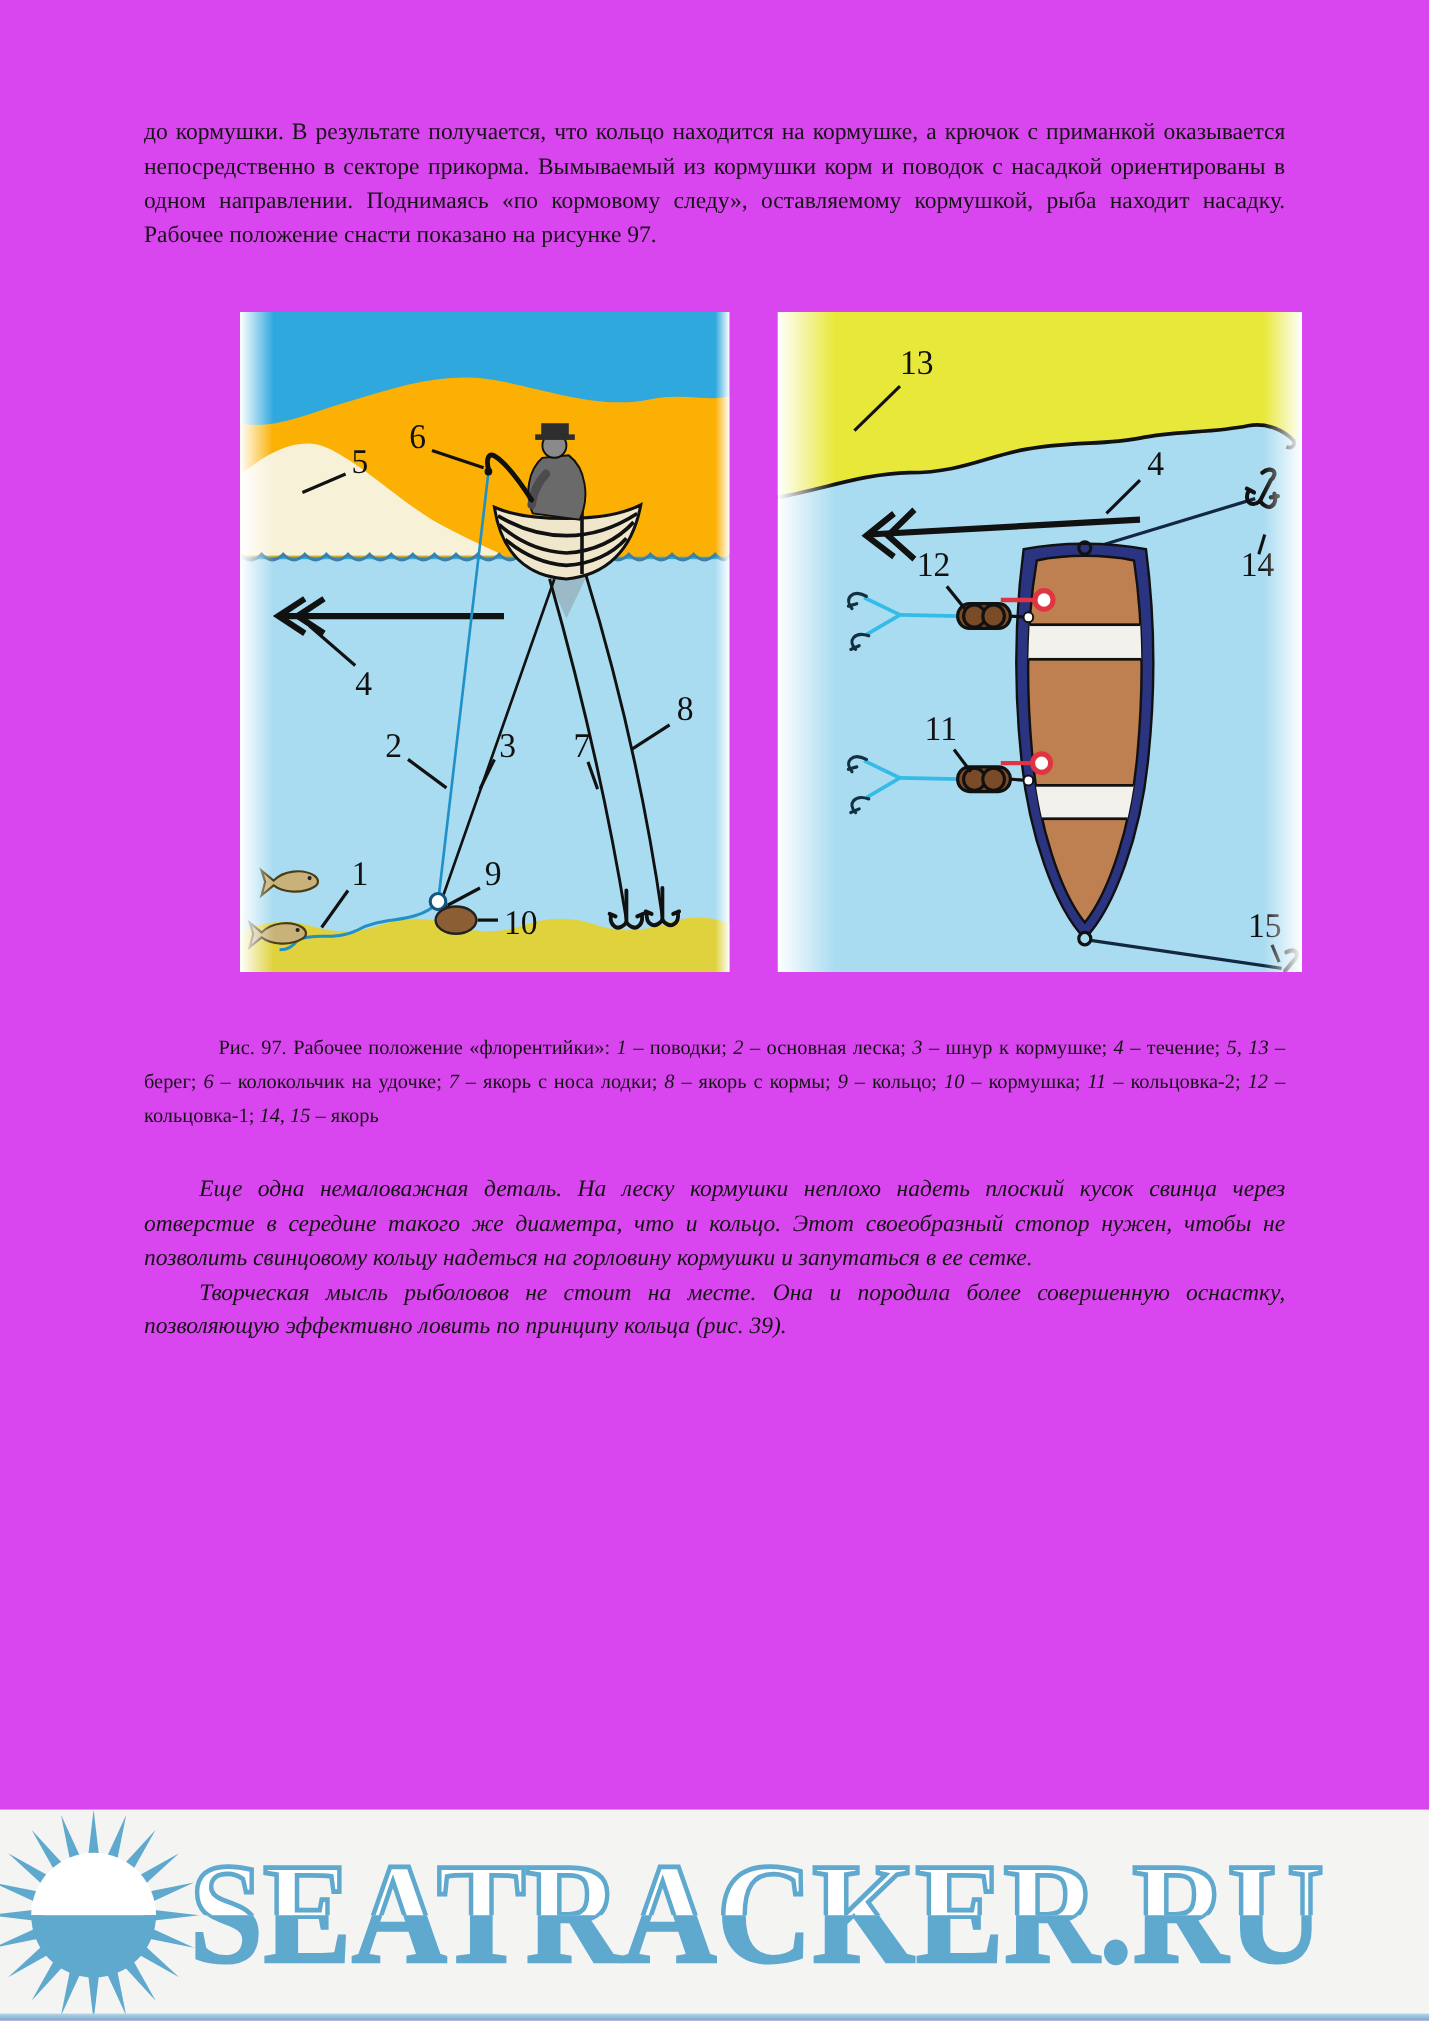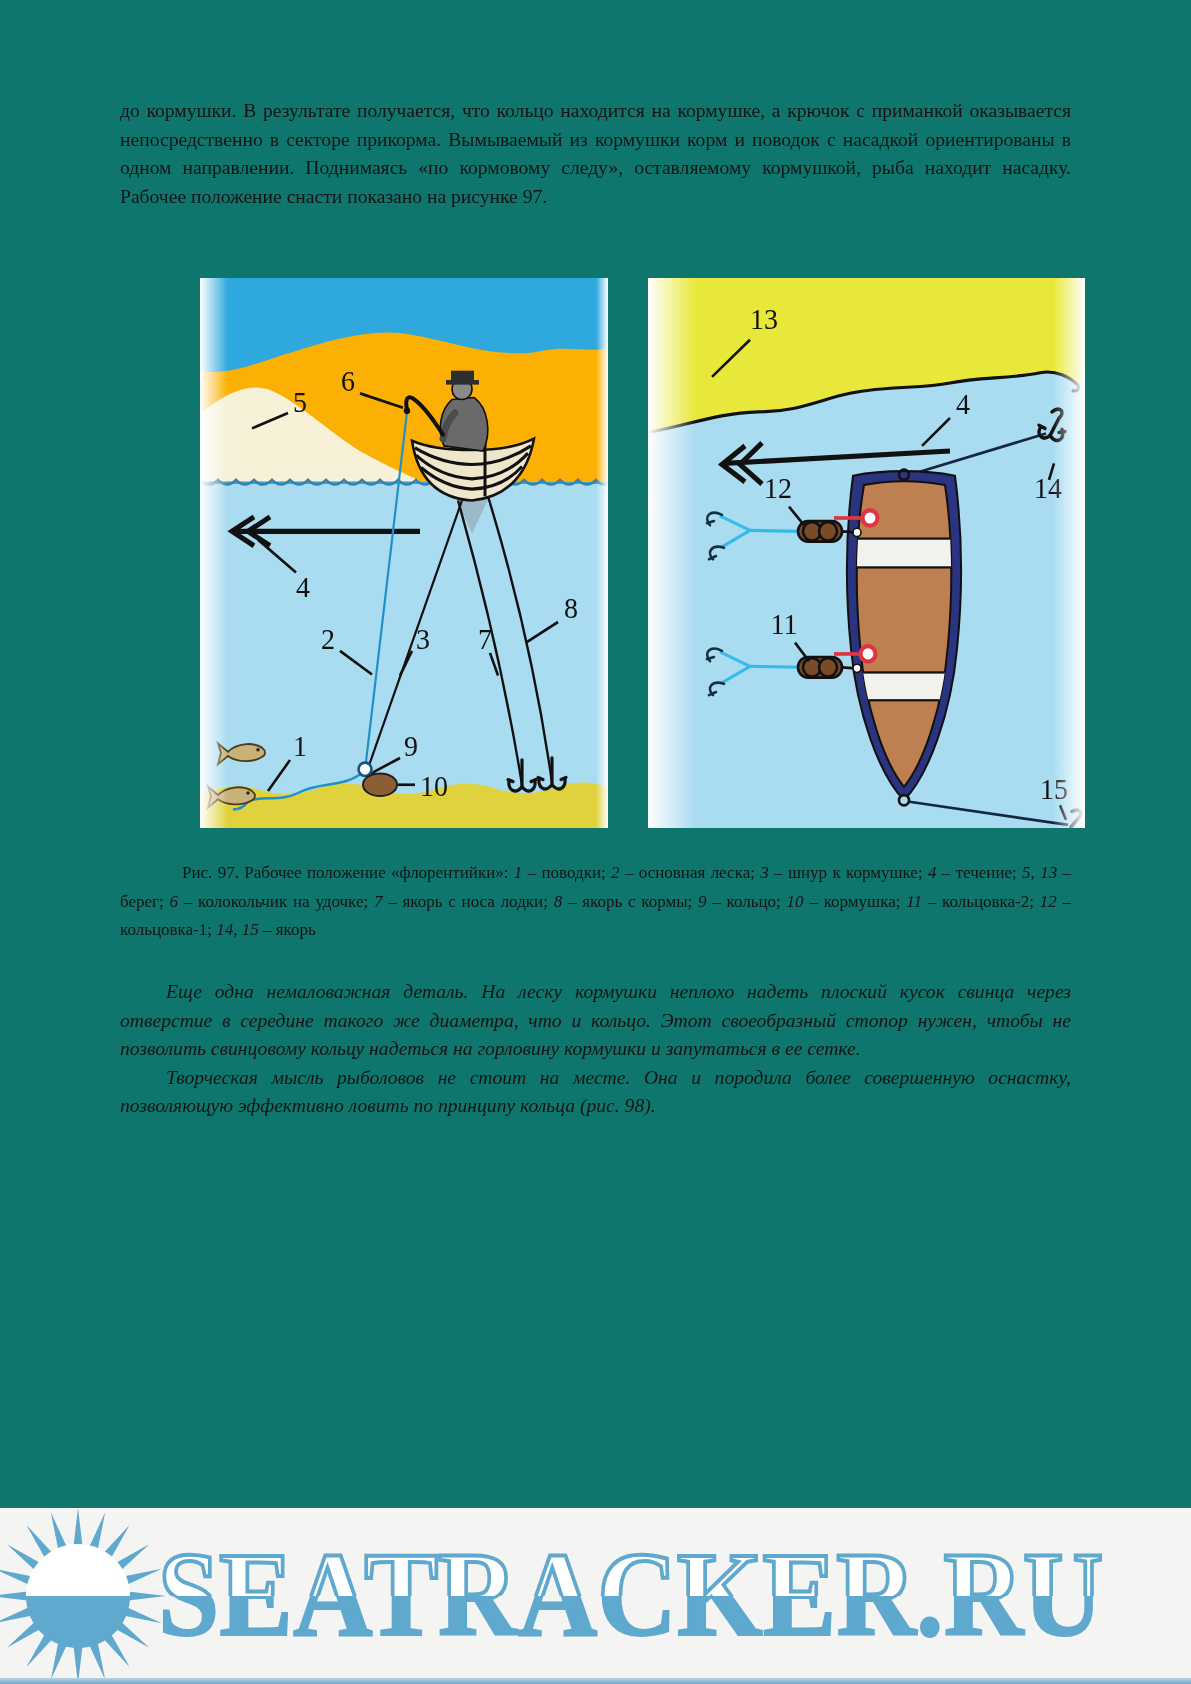--- a/index.html
+++ b/index.html
@@ -1,25 +1,25 @@
 <!DOCTYPE html>
 <html><head>
 <meta charset="utf-8">
 <style>
   html,body{margin:0;padding:0;background:#ffffff;}
-  #page{position:relative;width:1191px;height:1684px;background:#0f766e;overflow:hidden;
+  #page{position:relative;width:1191px;height:1684px;background:#d946ef;overflow:hidden;
         font-family:"Liberation Serif",serif;color:#141414;}
   .textblock{position:absolute;left:120px;width:951px;font-size:19.6px;line-height:28.5px;
              text-align:justify;hyphens:none;}
   .textblock p{margin:0;}
   .indent{text-indent:46px;font-style:italic;}
   .caption{position:absolute;left:120px;width:951px;font-size:17px;line-height:28.6px;
            text-align:justify;text-indent:62px;}
   .caption i{font-style:italic;}
-  .panel{position:absolute;top:278px;text-align:right;}
+  .panel{position:absolute;top:260px;text-align:right;}
   .panel svg{display:block;}
   .figlabel{font-family:"Liberation Serif",serif;font-size:28px;fill:#111;}
   .wmband{position:absolute;left:0;top:1508px;width:1191px;height:176px;background:#f4f4f3;text-align:right;}
   .bottomstrip{position:absolute;left:0;top:1678px;width:1191px;height:6px;
                background:linear-gradient(#b7d4e5,#6fa9cc);}
 </style>
 </head>
 <body>
 
 <div id="page">
@@ -233,21 +233,21 @@
 
     <rect x="0" y="0" width="48" height="534" fill="url(#fadeL2)"></rect>
     <rect x="405" y="0" width="32" height="534" fill="url(#fadeR2)"></rect>
   </svg>
   </div>
 
   <p class="caption" style="top:842px;"><span>Рис. 97.</span> <span>Рабочее положение «флорентийки»:</span> <span><i>1</i> – поводки; <i>2</i> – основная леска; <i>3</i> – шнур к кормушке; <i>4</i> – течение; <i>5, 13</i> – берег; <i>6</i> – колокольчик на удочке; <i>7</i> – якорь с носа лодки; <i>8</i> – якорь с кормы; <i>9</i> – кольцо; <i>10</i> – кормушка; <i>11</i> – кольцовка-2; <i>12</i> – кольцовка-1; <i>14, 15</i> – якорь</span></p>
 
   <div class="textblock" style="top:978px;">
     <p class="indent">Еще одна немаловажная деталь. На леску кормушки неплохо надеть плоский кусок свинца через отверстие в середине такого же диаметра, что и кольцо. Этот своеобразный стопор нужен, чтобы не позволить свинцовому кольцу надеться на горловину кормушки и запутаться в ее сетке.</p>
-    <p class="indent">Творческая мысль рыболовов не стоит на месте. Она и породила более совершенную оснастку, позволяющую эффективно ловить по принципу кольца (рис. 98).</p>
+    <p class="indent">Творческая мысль рыболовов не стоит на месте. Она и породила более совершенную оснастку, позволяющую эффективно ловить по принципу кольца (рис. 39).</p>
   </div>
 
   <div class="wmband">
     <svg width="1191" height="176" viewBox="0 0 1191 176">
       <defs>
         <clipPath id="wmTop">
             <rect x="0" y="0" width="1191" height="88"></rect>
           </clipPath>
         <clipPath id="wmBot">
             <rect x="0" y="88" width="1191" height="88"></rect>

